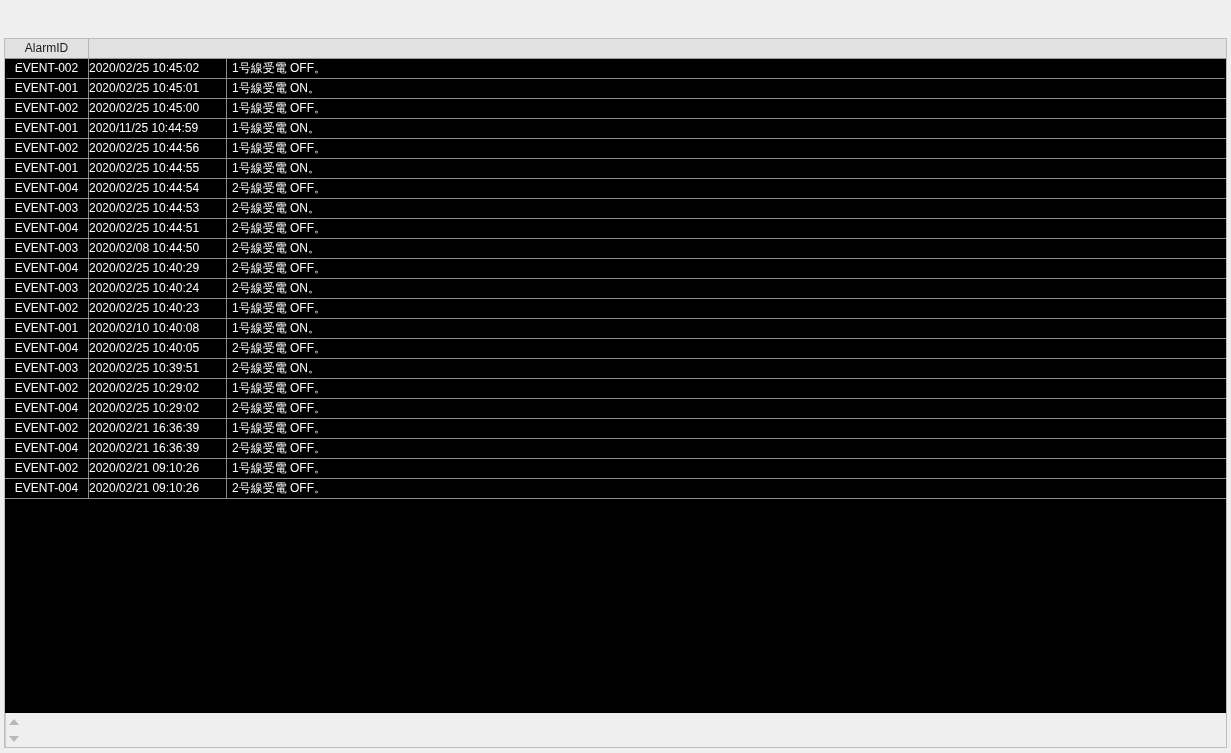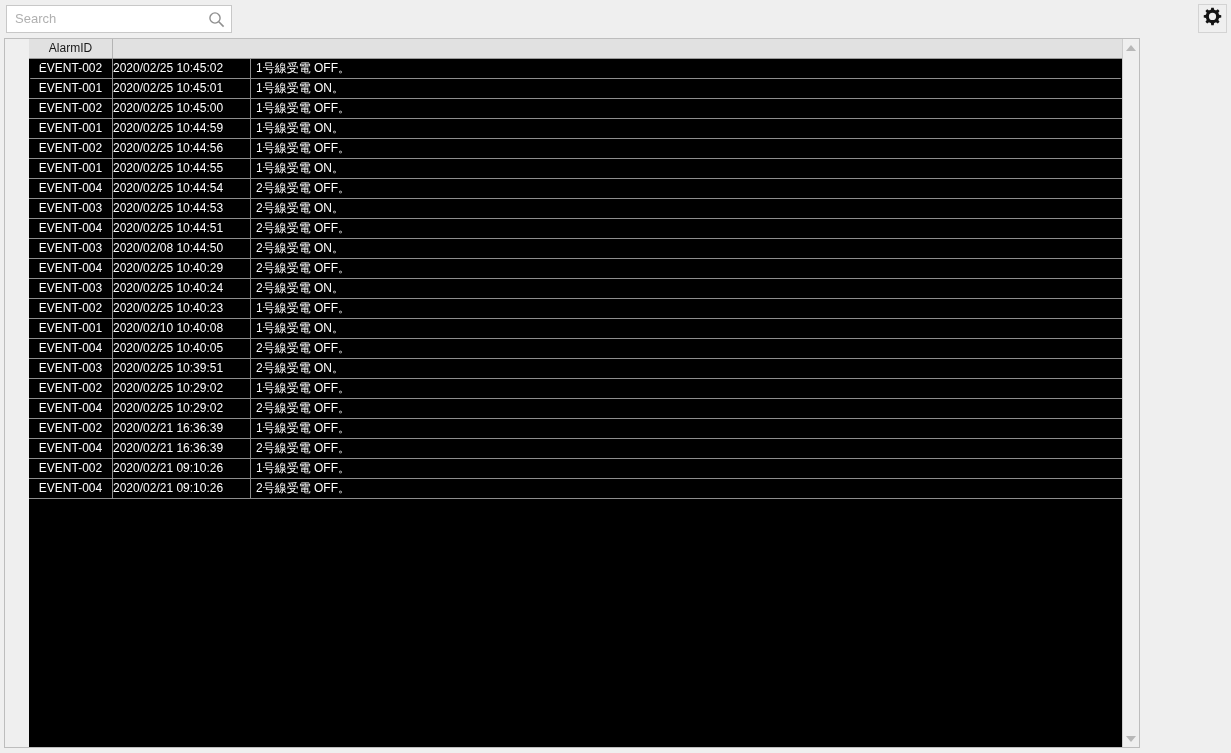--- a/index.html
+++ b/index.html
@@ -72,29 +72,28 @@
     align-items: center;
     justify-content: center;
     cursor: pointer;
   }
 
   
   .grid {
     position: absolute;
     left: 4px;
     top: 38px;
-    width: 1136px;
+    width: 1223px;
     height: 710px;
     border: 1px solid #bdbdbd;
     box-sizing: border-box;
     background: #efefef;
     display: flex;
-    flex-direction: row;
-    overflow: hidden;
-    padding-left: 24px;
+    flex-direction: column;
+    overflow: hidden;
   }
   .grid-main {
     flex: 1 1 auto;
     display: flex;
     flex-direction: column;
     min-width: 0;
     background: #000000;
   }
   .header-row {
     display: flex;
@@ -179,49 +178,20 @@
     border-left: 5px solid transparent;
     border-right: 5px solid transparent;
     border-top: 6px solid #b8b8b8;
   }
 </style>
 </head>
 <body>
 
 <div id="app">
 
-  <div class="toolbar">
-
-    <div class="search-wrap">
-      <input class="search-input" type="text" placeholder="Search" style="">
-      <span class="search-icon">
-        <svg width="17" height="17" viewBox="0 0 17 17" aria-hidden="true">
-          <circle cx="7" cy="7" r="5.1" fill="none" stroke="#8f8f8f" stroke-width="1.4"></circle>
-          <line x1="10.8" y1="10.8" x2="15.6" y2="15.6" stroke="#8f8f8f" stroke-width="1.6"></line>
-        </svg>
-      </span>
-    </div>
-
-    <div class="gear-btn">
-      <span>
-        <svg width="19" height="19" viewBox="0 0 24 24" aria-hidden="true">
-          <path fill="#141414" d="M12 0.8 L13.55 0.8 L14.05 3.55 C14.9 3.78 15.7 4.12 16.42 4.56
-            L18.7 2.95 L20.9 5.15 L19.3 7.42 C19.74 8.14 20.08 8.94 20.3 9.79 L23.05 10.29
-            L23.05 13.4 L20.3 13.9 C20.08 14.75 19.74 15.55 19.3 16.27 L20.9 18.55 L18.7 20.75
-            L16.42 19.14 C15.7 19.58 14.9 19.92 14.05 20.14 L13.55 22.9 L10.44 22.9 L9.94 20.14
-            C9.09 19.92 8.29 19.58 7.57 19.14 L5.3 20.75 L3.1 18.55 L4.7 16.27
-            C4.26 15.55 3.92 14.75 3.7 13.9 L0.95 13.4 L0.95 10.29 L3.7 9.79
-            C3.92 8.94 4.26 8.14 4.7 7.42 L3.1 5.15 L5.3 2.95 L7.57 4.56
-            C8.29 4.12 9.09 3.78 9.94 3.55 L10.44 0.8 Z
-            M12 7.3 A4.55 4.55 0 1 0 12 16.4 A4.55 4.55 0 1 0 12 7.3 Z"></path>
-        </svg>
-      </span>
-    </div>
-
-  </div>
 
   <div class="grid">
 
     <div class="grid-main">
 
       <div class="header-row">
         <div class="header-cell hc-id">AlarmID</div>
         <div class="header-cell hc-time">日時</div>
       </div>
 
@@ -237,21 +207,21 @@
             <div class="cell c-time">2020/02/25 10:45:01</div>
             <div class="cell c-msg">1号線受電 ON。</div>
           </div>
           <div class="row">
             <div class="cell c-id">EVENT-002</div>
             <div class="cell c-time">2020/02/25 10:45:00</div>
             <div class="cell c-msg">1号線受電 OFF。</div>
           </div>
           <div class="row">
             <div class="cell c-id">EVENT-001</div>
-            <div class="cell c-time">2020/02/25 10:44:59</div>
+            <div class="cell c-time">2020/11/25 10:44:59</div>
             <div class="cell c-msg">1号線受電 ON。</div>
           </div>
           <div class="row">
             <div class="cell c-id">EVENT-002</div>
             <div class="cell c-time">2020/02/25 10:44:56</div>
             <div class="cell c-msg">1号線受電 OFF。</div>
           </div>
           <div class="row">
             <div class="cell c-id">EVENT-001</div>
             <div class="cell c-time">2020/02/25 10:44:55</div>

